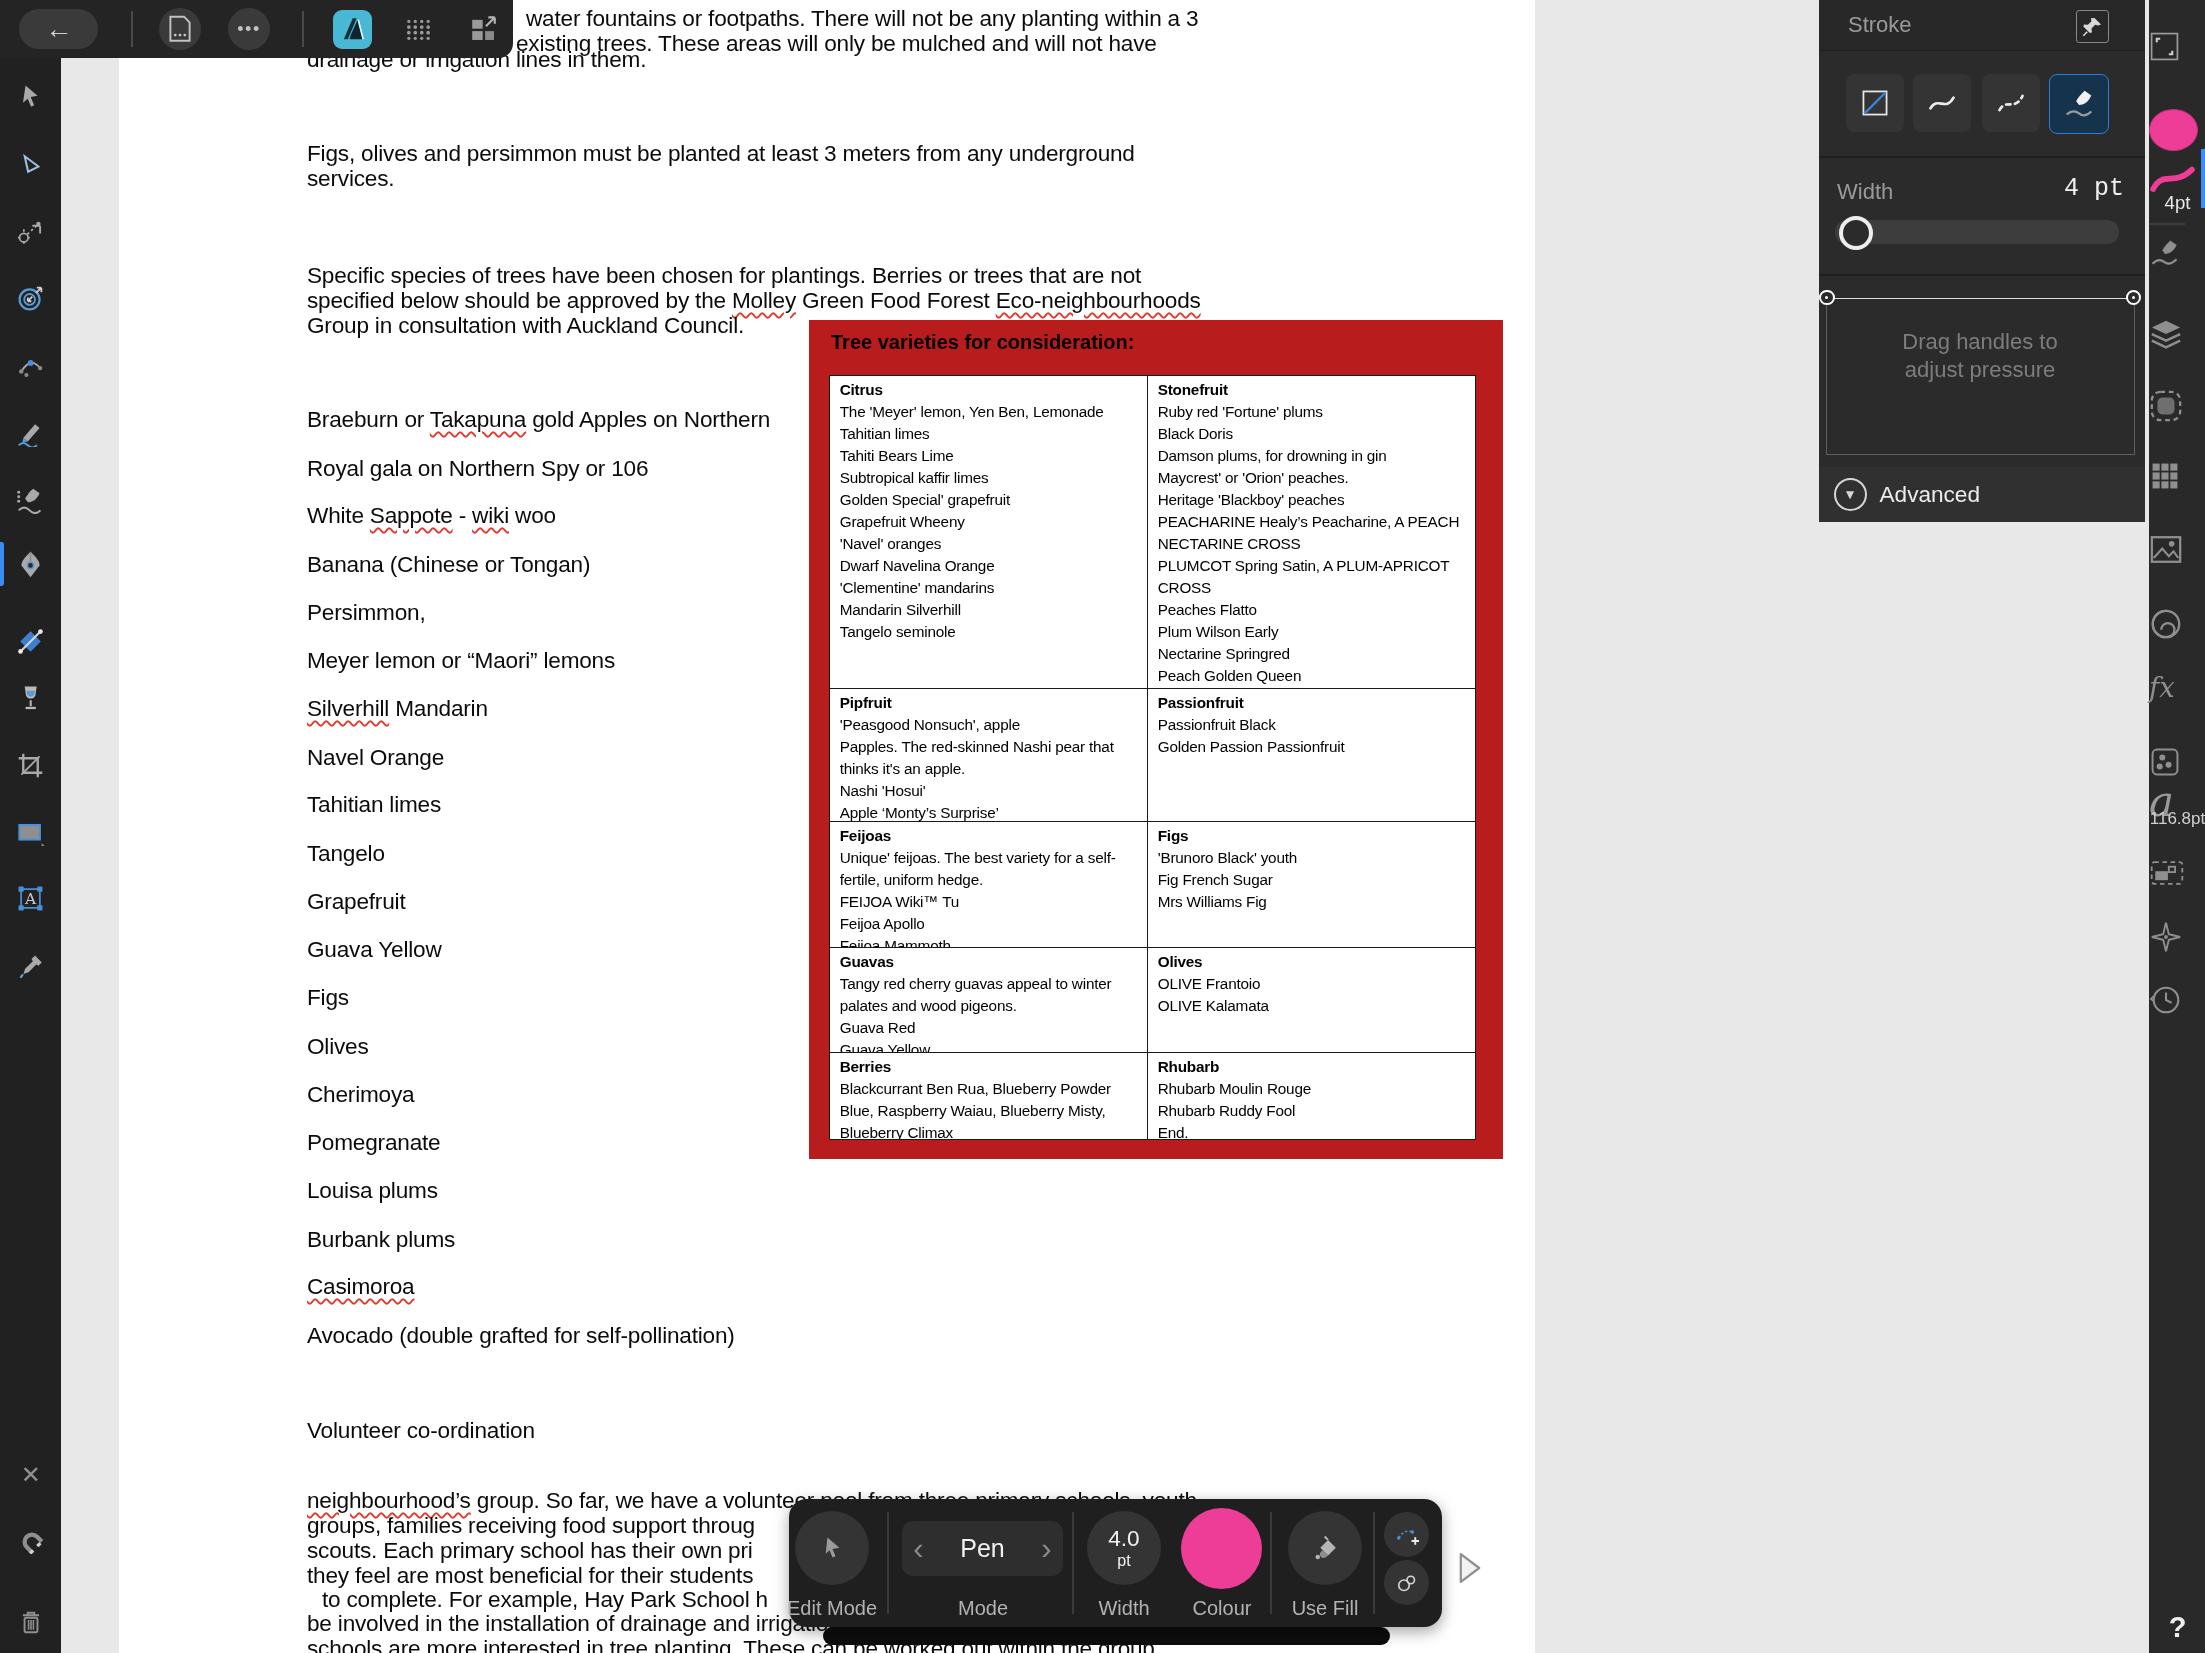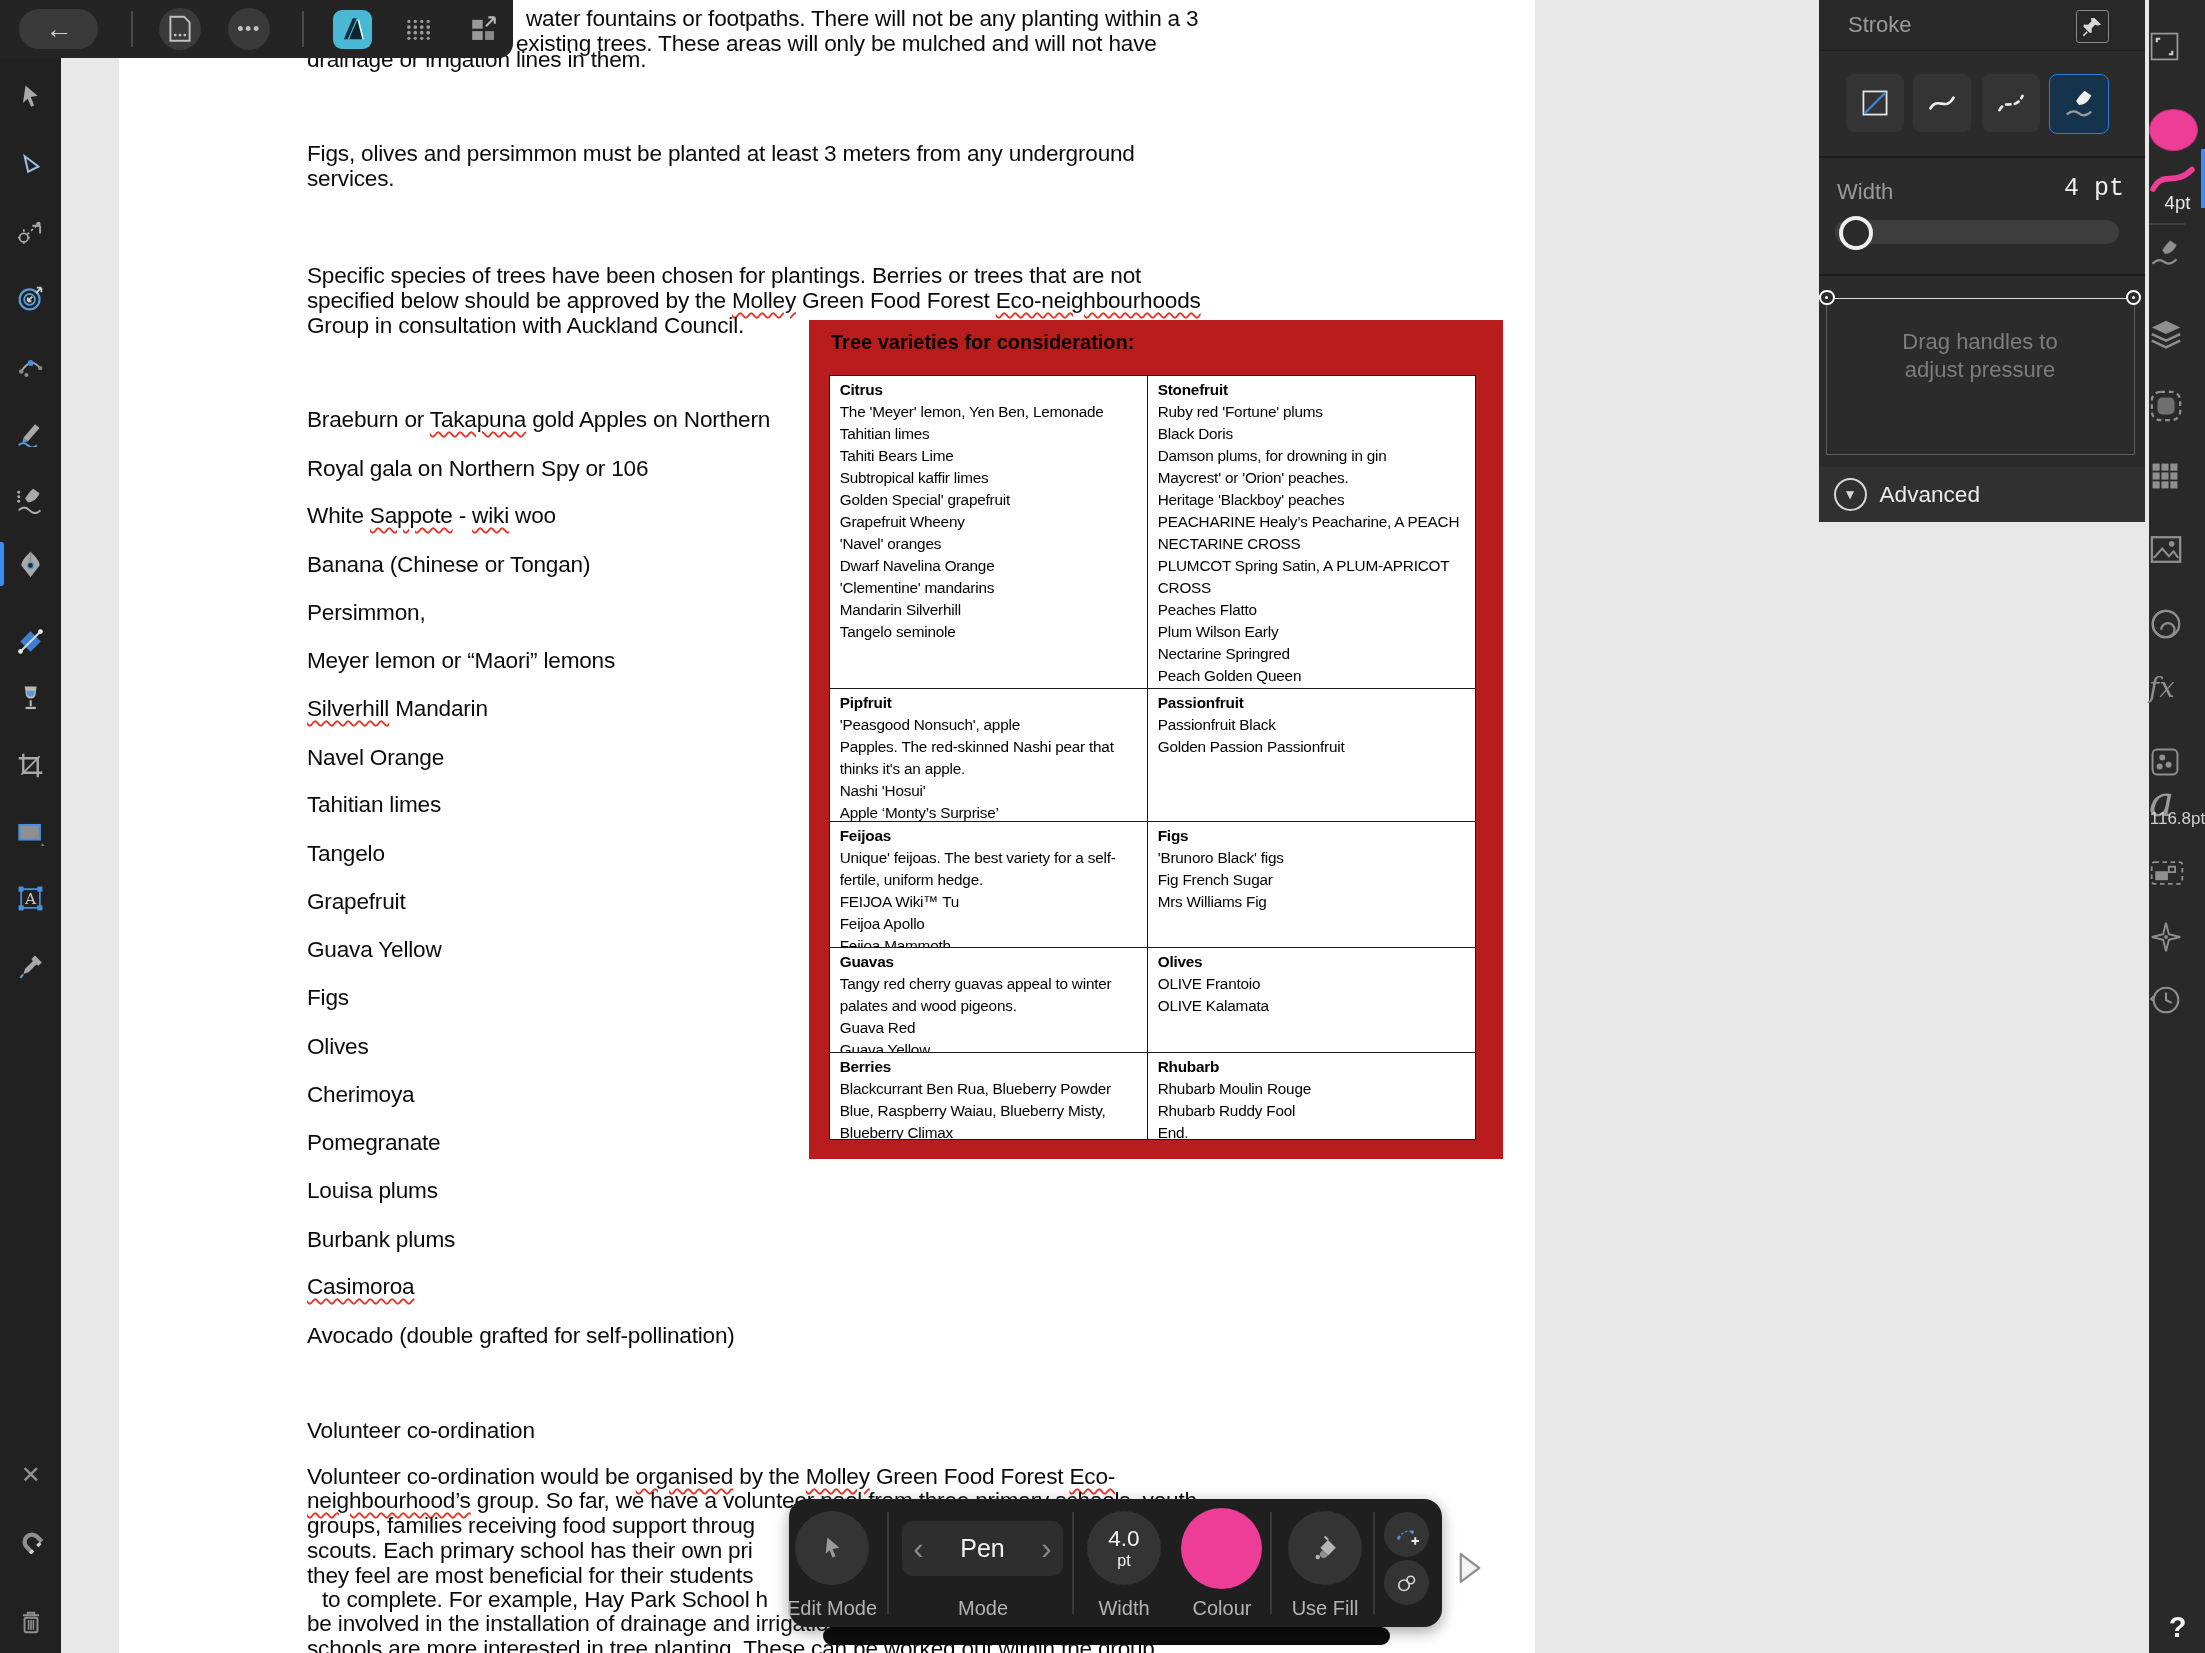--- a/index.html
+++ b/index.html
@@ -110,21 +110,20 @@
       <div class="doc-line" style="left: 307px; top: 938px;"><span>Guava Yellow</span></div>
       <div class="doc-line" style="left: 307px; top: 986px;"><span>Figs</span></div>
       <div class="doc-line" style="left: 307px; top: 1035px;"><span>Olives</span></div>
       <div class="doc-line" style="left: 307px; top: 1083px;"><span>Cherimoya</span></div>
       <div class="doc-line" style="left: 307px; top: 1131px;"><span>Pomegranate</span></div>
       <div class="doc-line" style="left: 307px; top: 1179px;"><span>Louisa plums</span></div>
       <div class="doc-line" style="left: 307px; top: 1228px;"><span>Burbank plums</span></div>
       <div class="doc-line" style="left: 307px; top: 1275px;"><span class="sp">Casimoroa</span></div>
       <div class="doc-line" style="left: 307px; top: 1324px;"><span>Avocado (double grafted for self-pollination)</span></div>
       <div class="doc-line" style="left: 307px; top: 1419px;"><span>Volunteer co-ordination</span></div>
-      <div class="doc-line" style="left: 307px; top: 1465px;"><span>Volunteer co-ordination would be </span><span class="sp">organised</span><span> by the </span><span class="sp">Molley</span><span> Green Food Forest </span><span class="sp">Eco-</span></div>
       <div class="doc-line" style="left: 307px; top: 1489px;"><span class="sp">neighbourhood’s</span><span> group. So far, we have a volunteer pool from three primary schools, youth</span></div>
       <div class="doc-line" style="left: 307px; top: 1514px;"><span>groups, families receiving food support throug</span></div>
       <div class="doc-line" style="left: 307px; top: 1539px;"><span>scouts. Each primary school has their own pri</span></div>
       <div class="doc-line" style="left: 307px; top: 1564px;"><span>they feel are most beneficial for their students</span></div>
       <div class="doc-line" style="left: 322px; top: 1588px;"><span>to complete. For example, Hay Park School h</span></div>
       <div class="doc-line" style="left: 307px; top: 1612px;"><span>be involved in the installation of drainage and irrigation systems, while some of the other</span></div>
       <div class="doc-line" style="left: 307px; top: 1637px;"><span>schools are more interested in tree planting. These can be worked out within the group.</span></div>
     </div>
 
   <div class="abs" id="table-figure">
@@ -176,21 +175,21 @@
         <div class="tcell">
           <div class="hdr">Feijoas</div>
           <div>Unique' feijoas. The best variety for a self-</div>
           <div>fertile, uniform hedge.</div>
           <div>FEIJOA Wiki™ Tu</div>
           <div>Feijoa Apollo</div>
           <div>Feijoa Mammoth</div>
         </div>
         <div class="tcell last-col">
           <div class="hdr">Figs</div>
-          <div>'Brunoro Black' figs</div>
+          <div>'Brunoro Black' youth</div>
           <div>Fig French Sugar</div>
           <div>Mrs Williams Fig</div>
         </div>
         <div class="tcell">
           <div class="hdr">Guavas</div>
           <div>Tangy red cherry guavas appeal to winter</div>
           <div>palates and wood pigeons.</div>
           <div>Guava Red</div>
           <div>Guava Yellow</div>
         </div>

